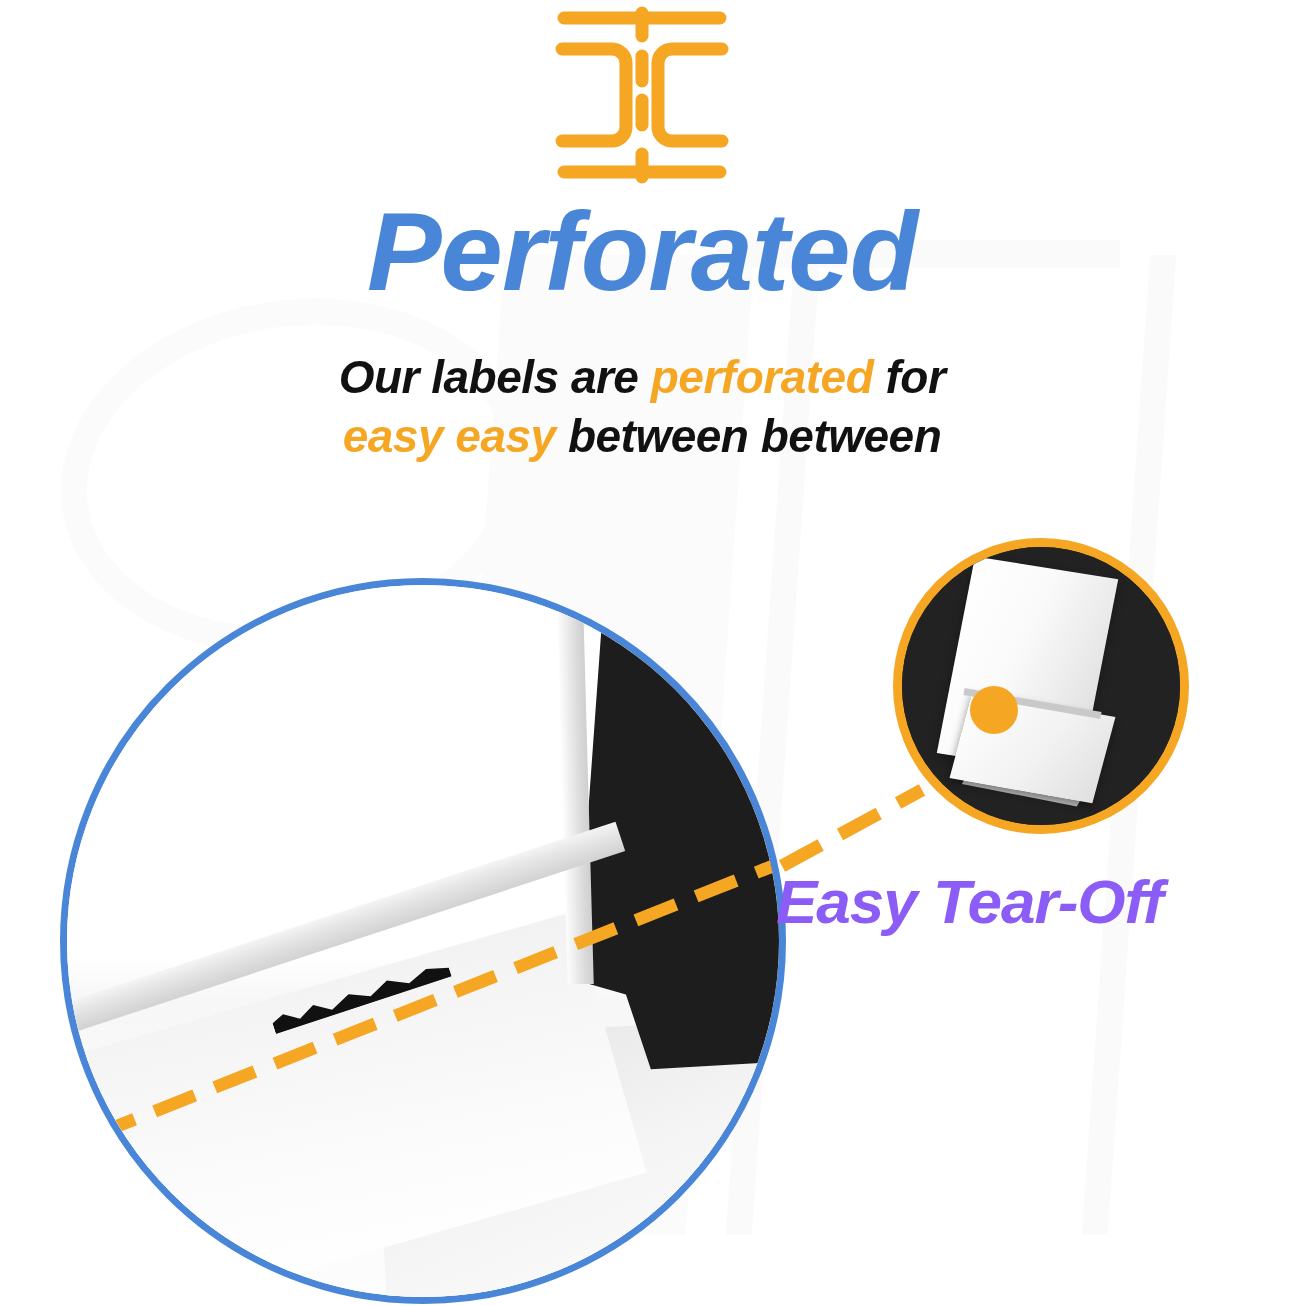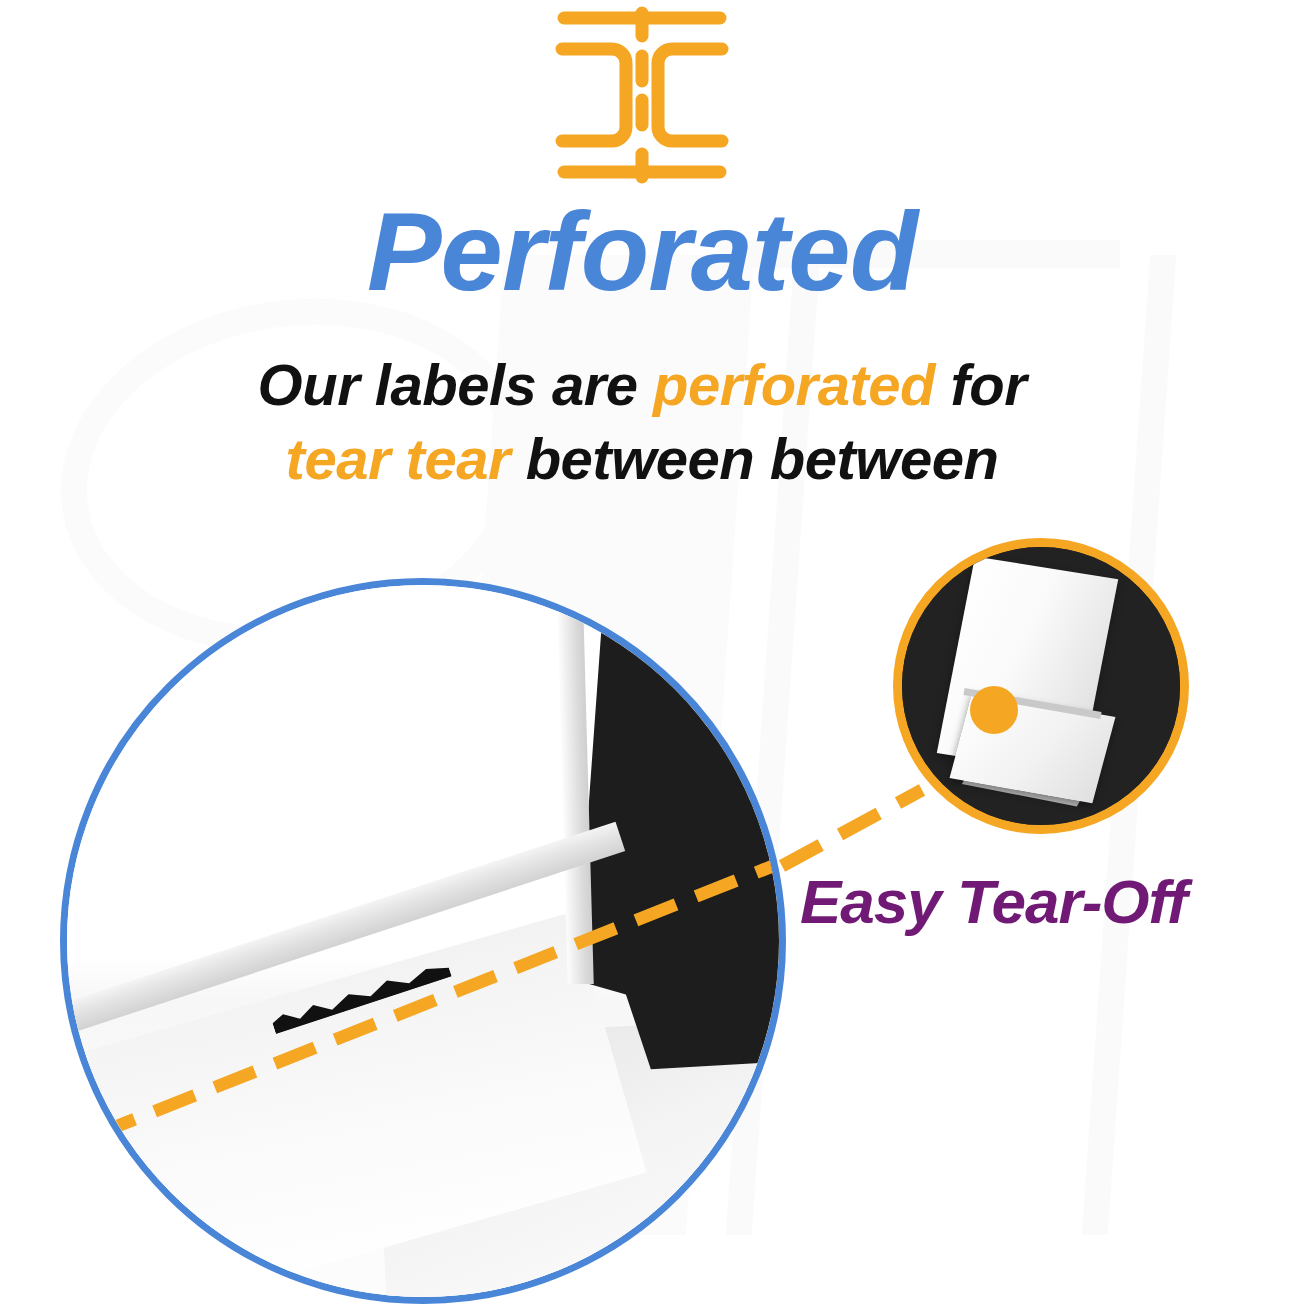--- a/index.html
+++ b/index.html
@@ -69,21 +69,21 @@
     font-style: italic;
     letter-spacing: -1px;
     color: #4a86d8;
     white-space: nowrap;
   }
   .subtitle {
     position: absolute;
     left: 0; right: 0;
     top: 348px;
     text-align: center;
-    font-size: 58px;
+    font-size: 46px;
     line-height: 1.28;
     font-weight: bold;
     font-style: italic;
     color: #111111;
     letter-spacing: -0.5px;
   }
   .subtitle .hl { color: #f5a623; }
 
   
   .blue-circle {
@@ -223,27 +223,27 @@
     left: 33%; top: 58.5%;
     width: 48px; height: 48px;
     margin-left: -24px; margin-top: -24px;
     border-radius: 50%;
     background: #f5a623;
   }
 
   
   .caption {
     position: absolute;
-    left: 800px;
+    left: 776px;
     top: 866px;
     font-size: 62px;
     font-weight: bold;
     font-style: italic;
     letter-spacing: -1px;
-    color: #701a75;
+    color: #8b5cf6;
     white-space: nowrap;
   }
 </style>
 </head>
 <body>
 
 <div id="page">
 
   <div class="watermark wm-a"></div>
   <div class="watermark wm-b"></div>
@@ -272,21 +272,21 @@
 
   <div class="title">Perforated</div>
 
   <div class="subtitle">
     <div>
       <span>Our labels are</span>
       <span class="hl">perforated</span>
       <span>for</span>
     </div>
     <div>
-      <span class="hl">tear tear</span>
+      <span class="hl">easy easy</span>
       <span>between between</span>
     </div>
   </div>
 
   <div class="blue-circle">
     <div class="bc-inner">
       <div class="photo-bg"></div>
       <div class="floor-shadow"></div>
       <div class="floor-shadow2"></div>
       <div class="wedge-dark"></div>

